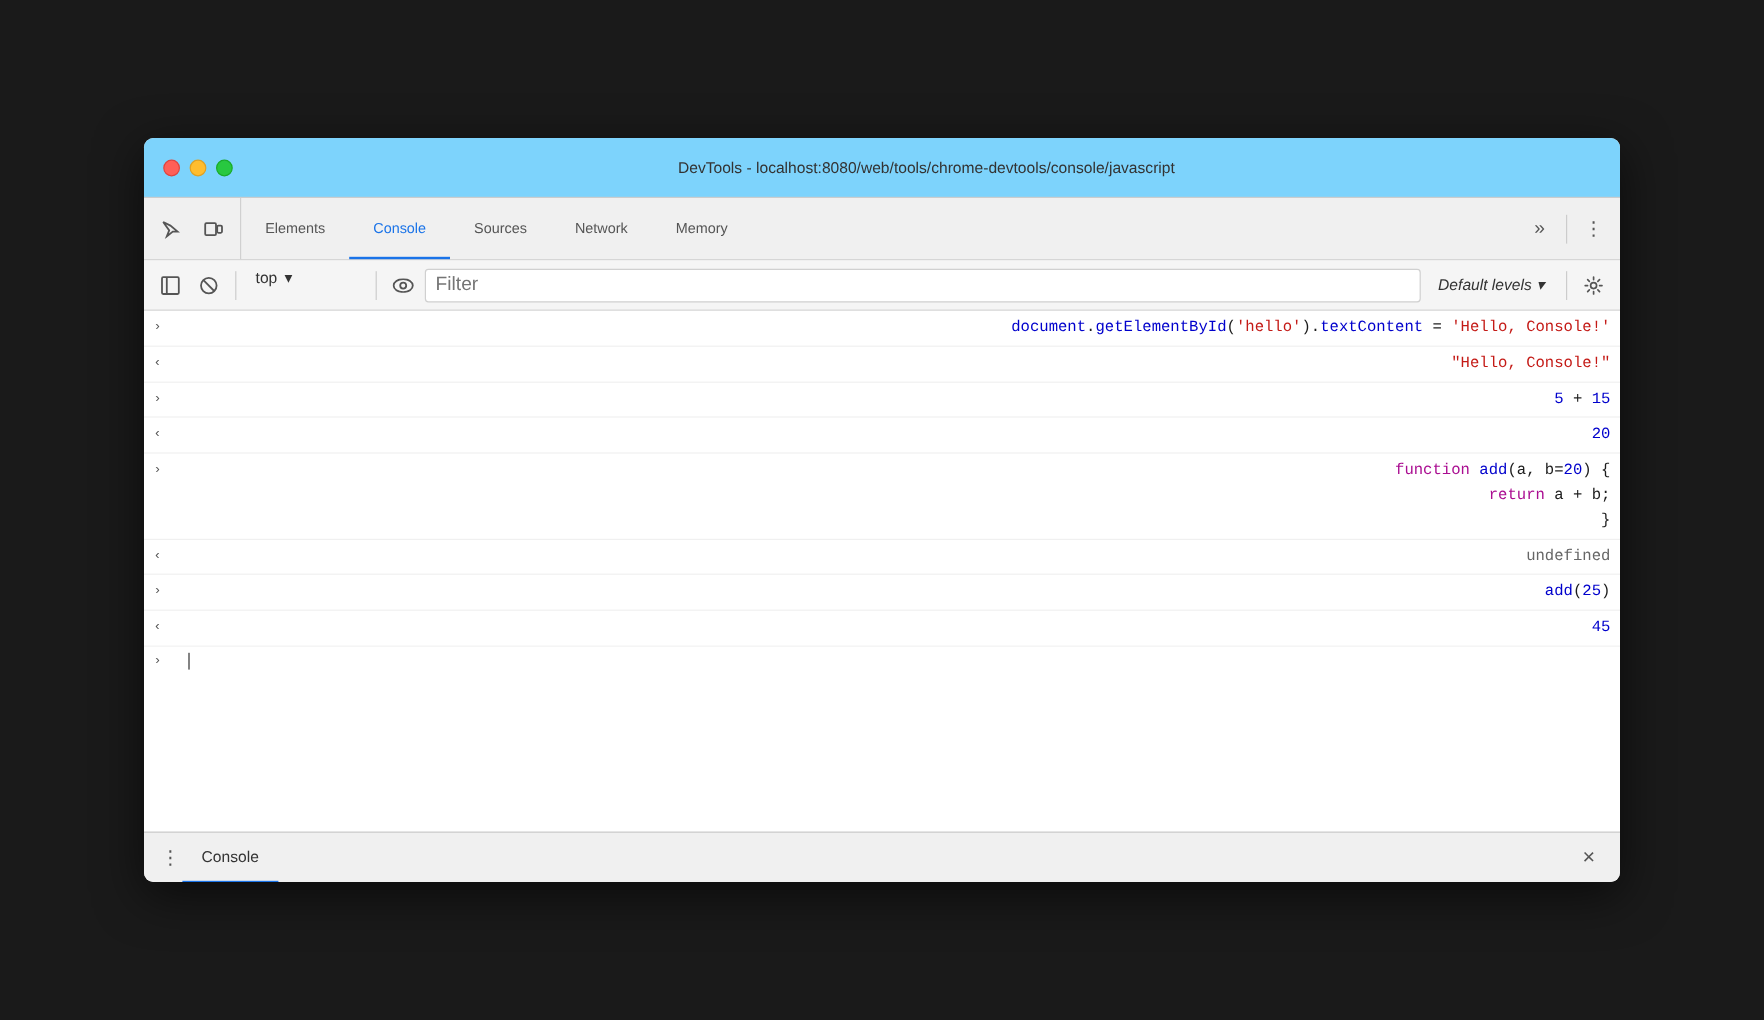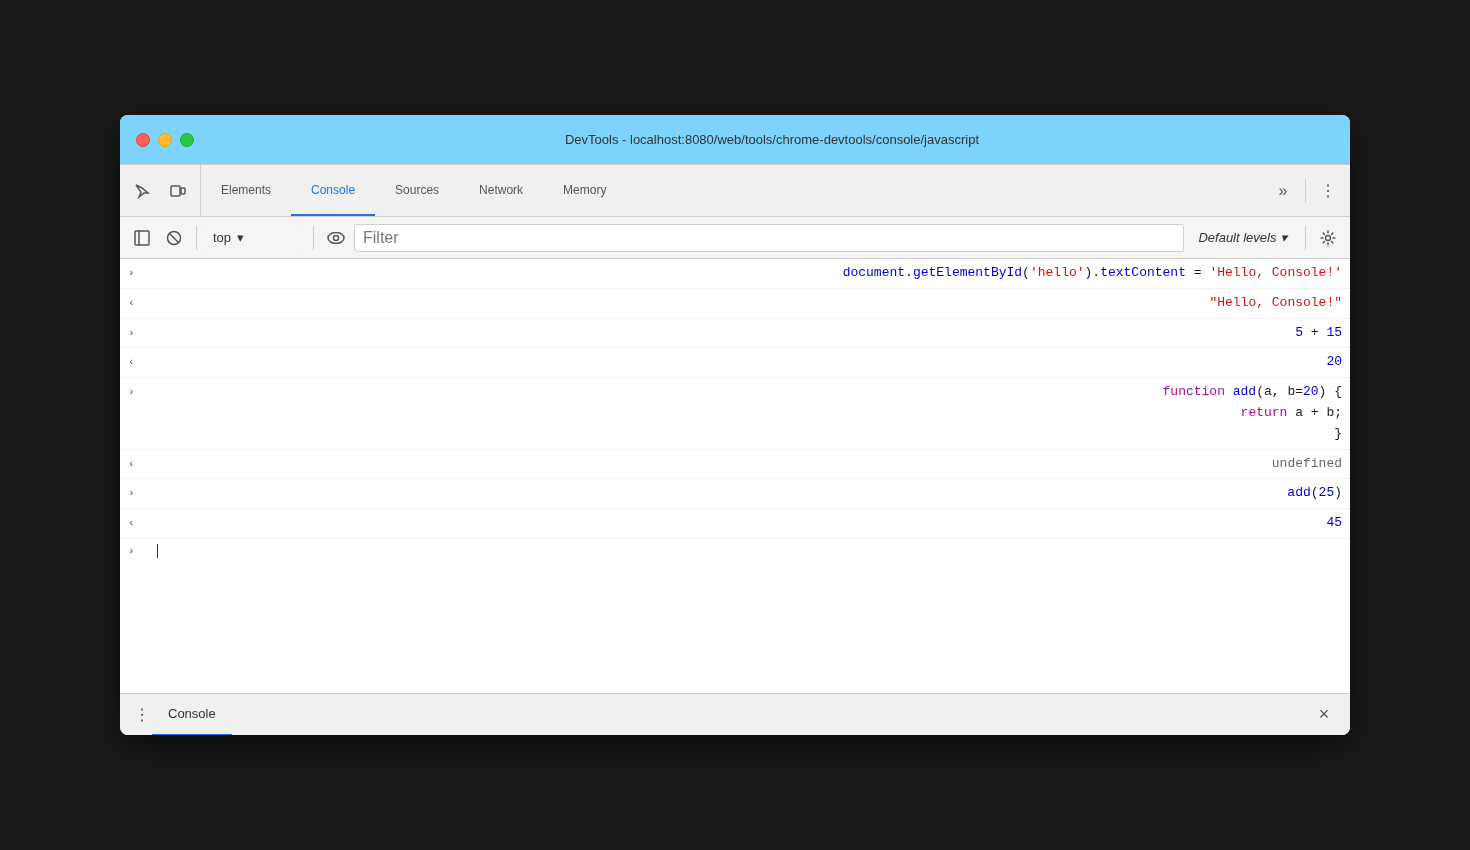--- a/index.html
+++ b/index.html
@@ -163,21 +163,20 @@
       margin: 0 4px;
     }
 
     .context-select {
       height: 28px;
       border: none;
       background: #f5f5f5;
       font-size: 13px;
       color: #333;
       display: flex;
-      align-items: center;
       gap: 6px;
       padding: 0 8px;
       cursor: pointer;
       border-radius: 3px;
       min-width: 100px;
     }
 
     .eye-icon {
       width: 28px;
       height: 28px;

